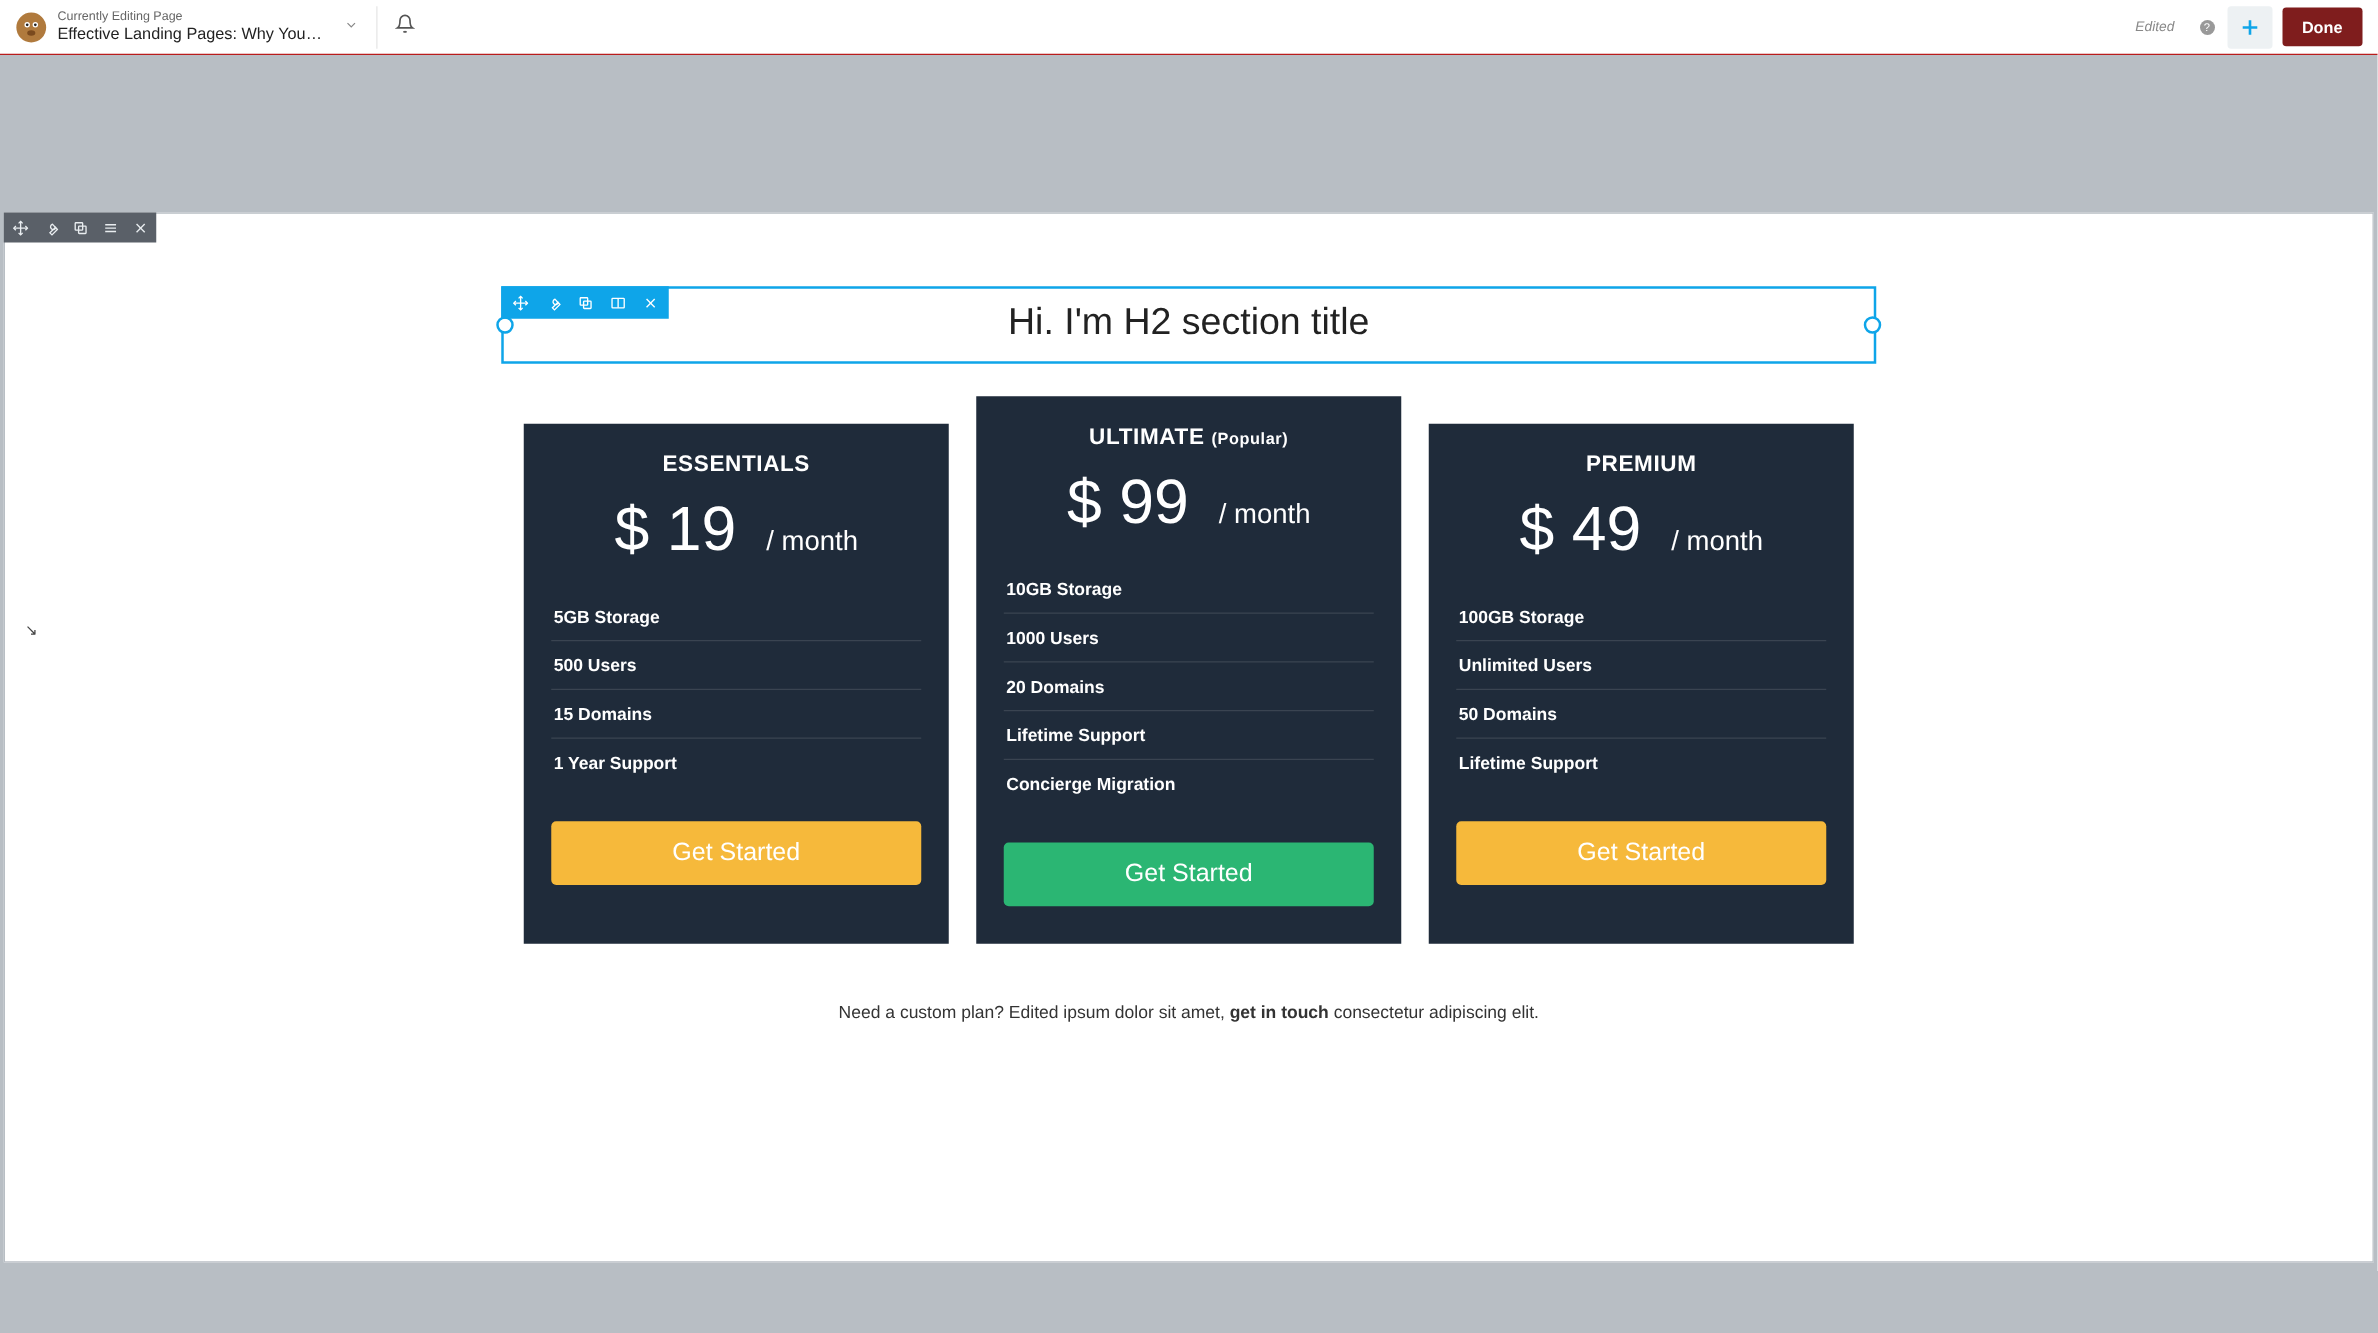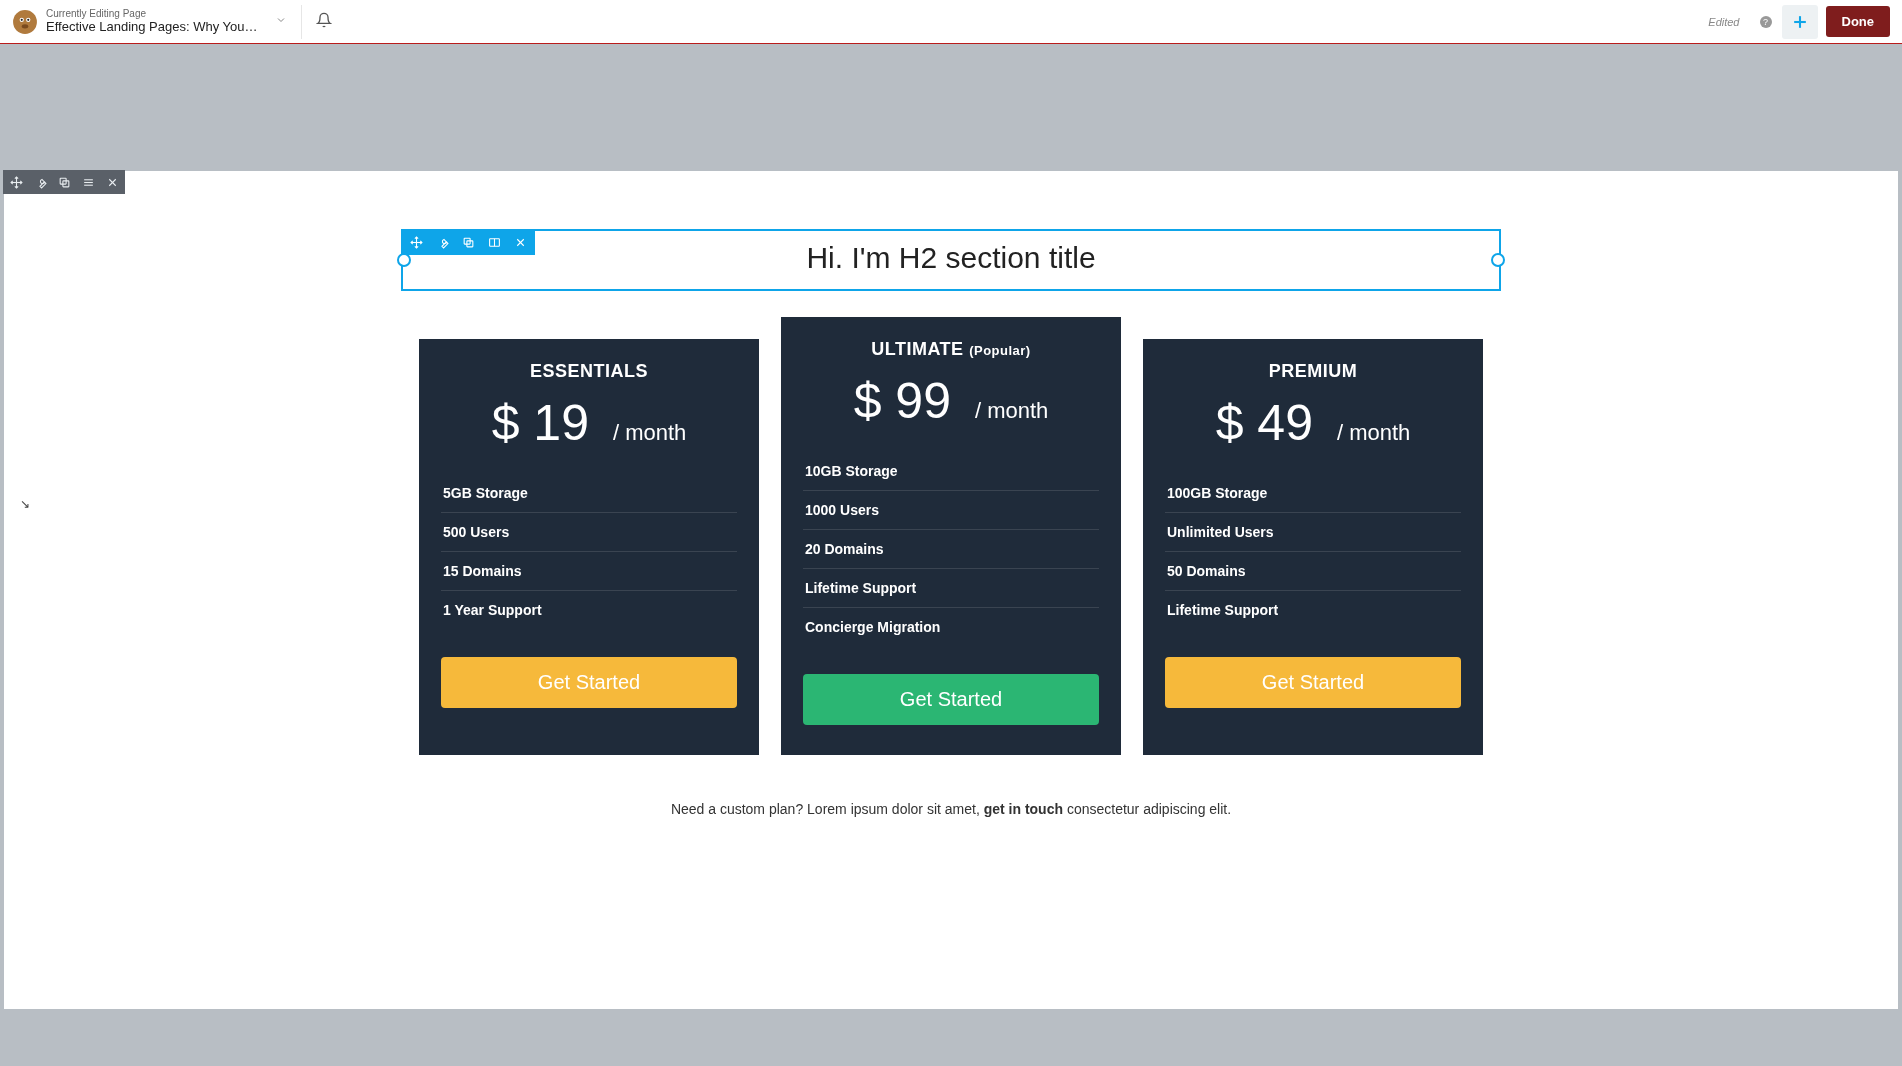--- a/index.html
+++ b/index.html
@@ -329,18 +329,18 @@
               <li>100GB Storage</li>
               <li>Unlimited Users</li>
               <li>50 Domains</li>
               <li>Lifetime Support</li>
             </ul>
             <button class="cta-btn cta-yellow">Get Started</button>
           </div>
         </div>
 
       <p class="footer-note">
-        <span>Need a custom plan? Lorem ipsum dolor sit amet, </span><b>get in touch</b><span> consectetur adipiscing elit.</span>
+        <span>Need a custom plan? Edited ipsum dolor sit amet, </span><b>get in touch</b><span> consectetur adipiscing elit.</span>
       </p>
 
     </div>
   </div>
 </div>
 
 </body></html>

